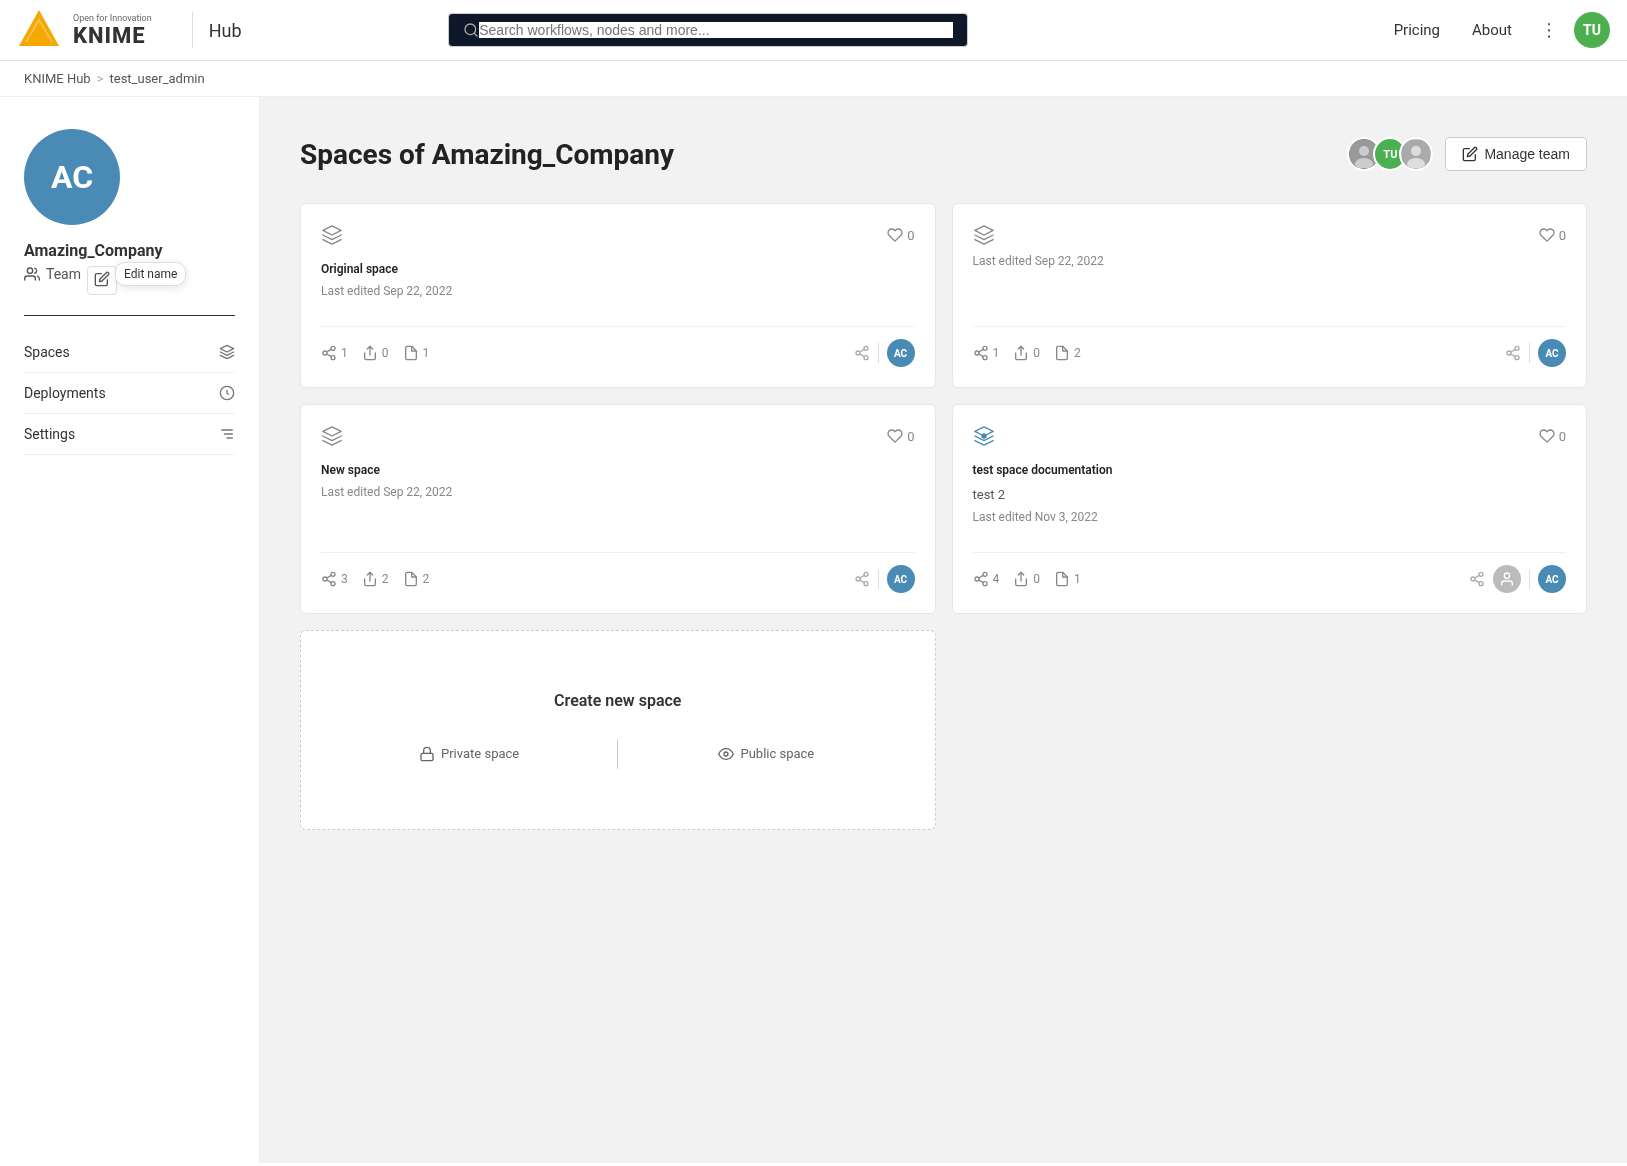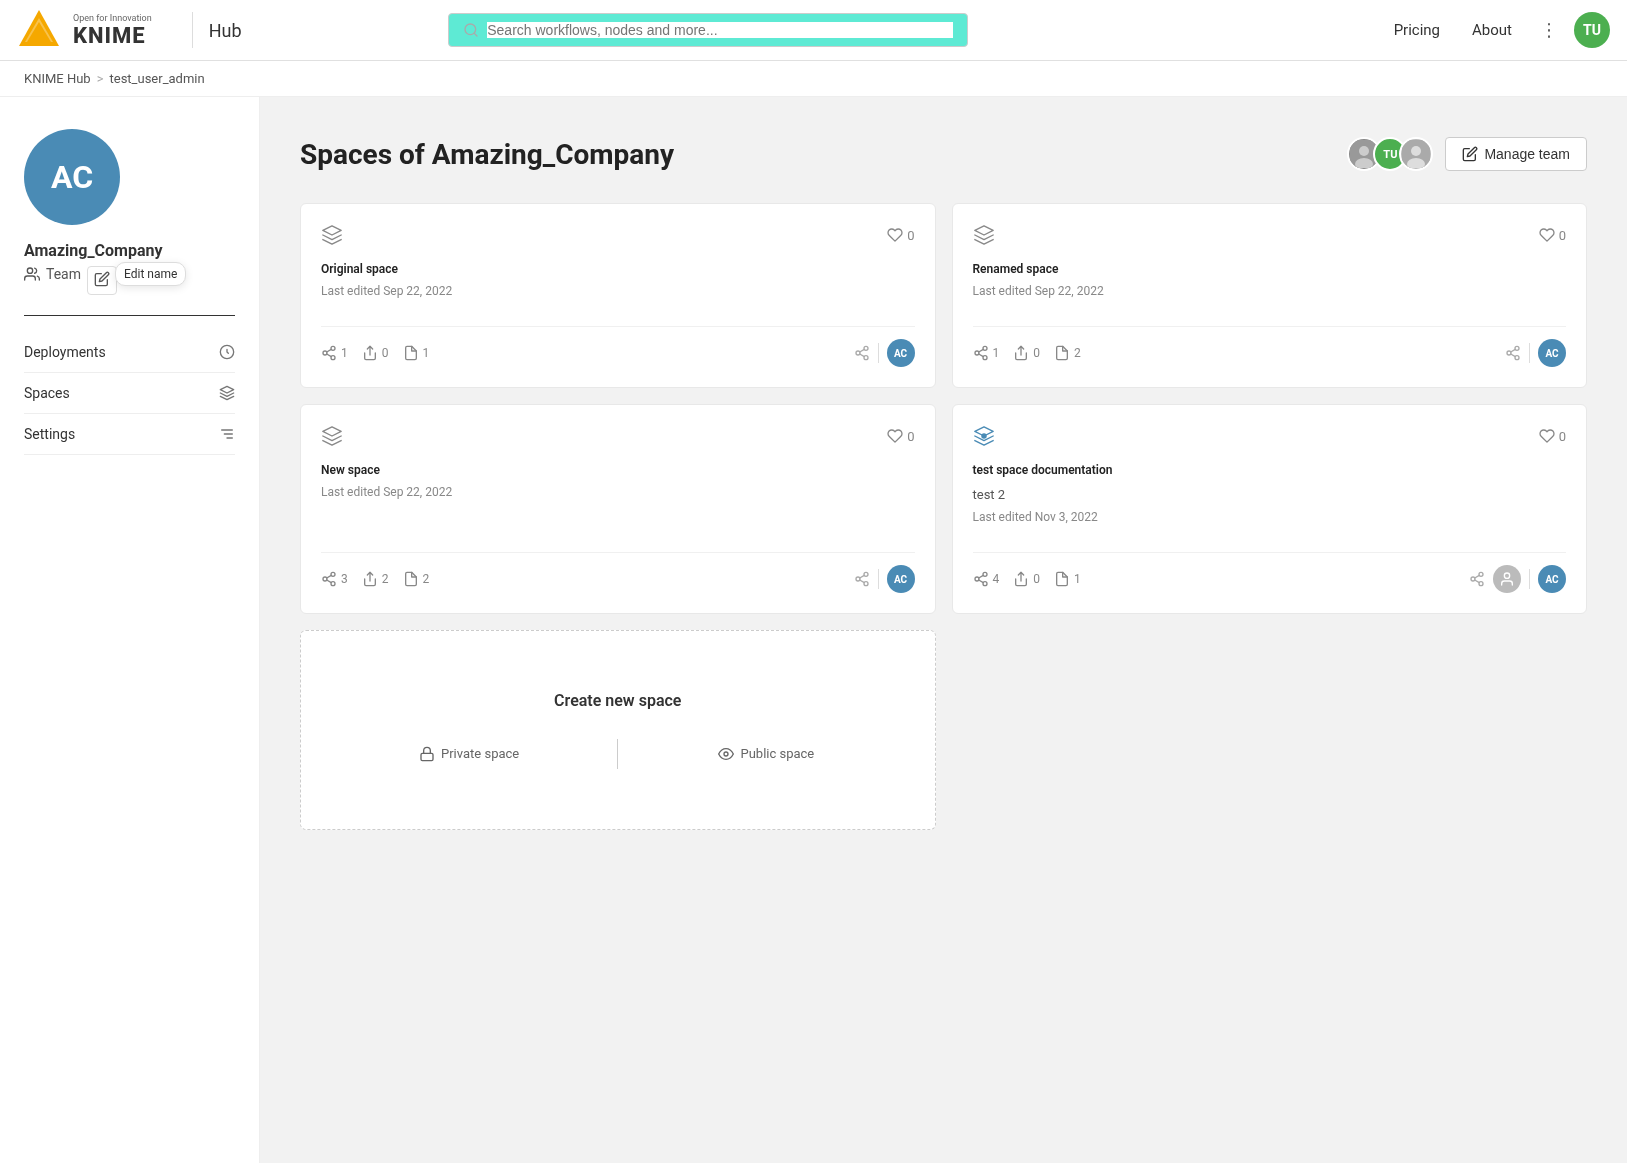--- a/index.html
+++ b/index.html
@@ -13,23 +13,23 @@
     }
     .logo-area { display: flex; align-items: center; gap: 12px; margin-right: 24px; }
     .logo-triangle { width: 44px; height: 44px; }
     .logo-text { display: flex; flex-direction: column; }
     .logo-open { font-size: 9px; color: #666; }
     .logo-knime { font-size: 22px; font-weight: 800; color: #333; letter-spacing: 1px; }
     .header-divider { width: 1px; height: 36px; background: #ddd; margin: 0 16px; }
     .hub-label { font-size: 18px; color: #333; font-weight: 400; }
     .search-bar {
       flex: 1; max-width: 520px; margin: 0 auto;
-      display: flex; align-items: center; gap: 8px;
+      display: flex; align-items: center; gap: 0;
       border: 1px solid #ccc; border-radius: 4px; padding: 8px 14px;
-      background: #5eead4;
+      background: #0f172a;
     }
     .search-bar input {
       border: none; outline: none; width: 100%; font-size: 14px; color: #666;
     }
     .search-icon-svg { color: #aaa; flex-shrink: 0; }
     .header-nav { display: flex; align-items: center; gap: 8px; margin-left: auto; }
     .nav-link { font-size: 15px; color: #333; text-decoration: none; padding: 8px 12px; cursor: pointer; }
     .more-btn { background: none; border: none; cursor: pointer; padding: 4px 8px; font-size: 18px; color: #555; }
     .user-avatar {
       width: 36px; height: 36px; border-radius: 50%; background: #4CAF50;
@@ -218,32 +218,32 @@
           </svg>
         </button>
         <div class="edit-tooltip">Edit name</div>
       </div>
     </div>
 
     <hr class="sidebar-divider">
 
     <ul class="sidebar-nav">
       <li>
-        <span>Deployments</span>
-        <svg class="feather nav-icon" viewBox="0 0 24 24">
-          <circle cx="12" cy="12" r="10"></circle>
-          <polyline points="12 8 12 12 14 14"></polyline>
-        </svg>
-      </li>
-      <li>
         <span>Spaces</span>
         <svg class="feather nav-icon" viewBox="0 0 24 24">
           <polygon points="12 2 2 7 12 12 22 7 12 2"></polygon>
           <polyline points="2 17 12 22 22 17"></polyline>
           <polyline points="2 12 12 17 22 12"></polyline>
+        </svg>
+      </li>
+      <li>
+        <span>Deployments</span>
+        <svg class="feather nav-icon" viewBox="0 0 24 24">
+          <circle cx="12" cy="12" r="10"></circle>
+          <polyline points="12 8 12 12 14 14"></polyline>
         </svg>
       </li>
       <li>
         <span>Settings</span>
         <svg class="feather nav-icon" viewBox="0 0 24 24">
           <line x1="4" y1="6" x2="20" y2="6"></line>
           <line x1="8" y1="12" x2="20" y2="12"></line>
           <line x1="12" y1="18" x2="20" y2="18"></line>
         </svg>
       </li>
@@ -350,21 +350,20 @@
             <polyline points="2 17 12 22 22 17"></polyline>
             <polyline points="2 12 12 17 22 12"></polyline>
           </svg>
           <div class="card-like">
             <svg class="feather" viewBox="0 0 24 24">
               <path d="M20.84 4.61a5.5 5.5 0 0 0-7.78 0L12 5.67l-1.06-1.06a5.5 5.5 0 0 0-7.78 7.78l1.06 1.06L12 21.23l7.78-7.78 1.06-1.06a5.5 5.5 0 0 0 0-7.78z"></path>
             </svg>
             <span>0</span>
           </div>
         </div>
-        <div class="card-title">Renamed space</div>
         <div class="card-date">Last edited Sep 22, 2022</div>
         <div class="card-spacer"></div>
         <div class="card-footer">
           <div class="card-stats">
             <div class="stat">
               <svg class="feather" viewBox="0 0 24 24">
                 <circle cx="18" cy="5" r="3"></circle>
                   <circle cx="6" cy="12" r="3"></circle>
                   <circle cx="18" cy="19" r="3"></circle>
                 <line x1="8.59" y1="13.51" x2="15.42" y2="17.49"></line>

